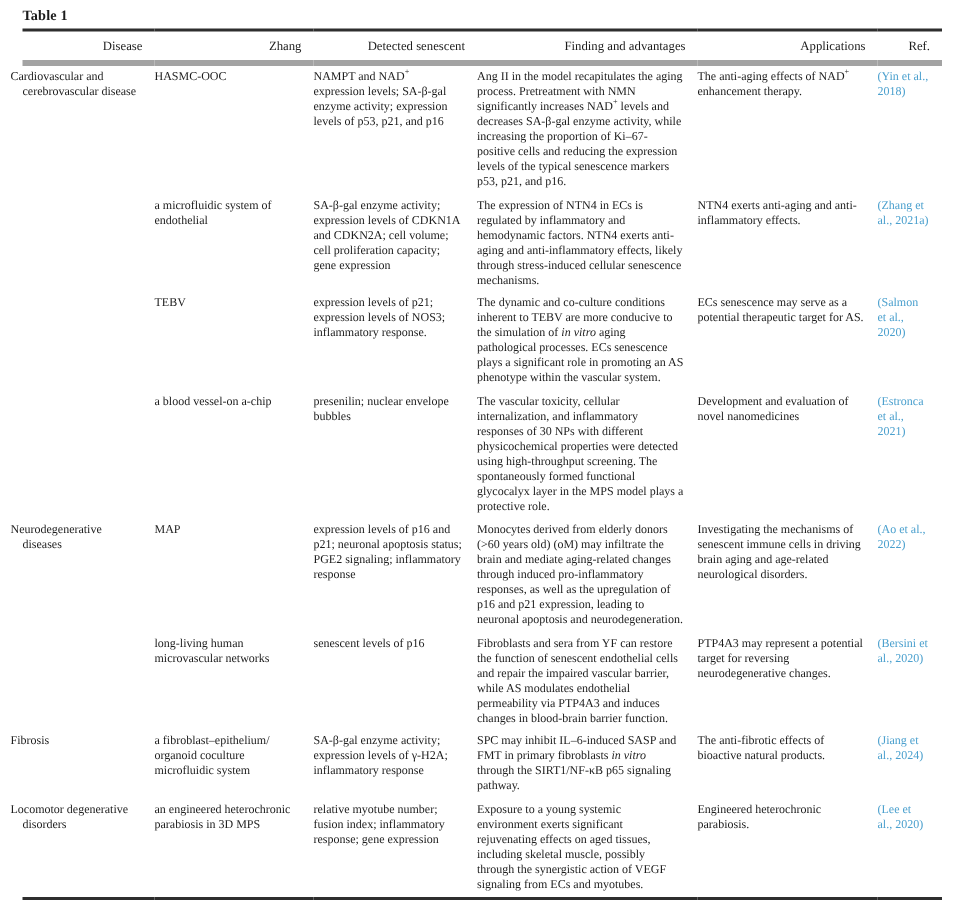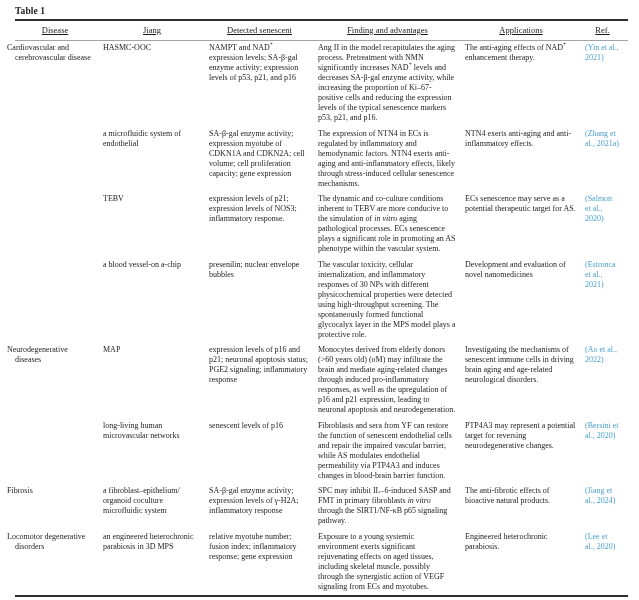--- a/index.html
+++ b/index.html
@@ -33,26 +33,25 @@
     margin-bottom: 7px;
   }
   table.mps-table {
     border-collapse: collapse;
     table-layout: fixed;
     width: 613px;
   }
   table.mps-table thead th {
     font-size: 8.5px;
     font-weight: normal;
-    text-align: center;
+    text-align: right;
     vertical-align: top;
     border-top: 2px solid #2e2e2e;
-    border-bottom: 1px solid #a3a3a3;
+    border-bottom: 4px solid #a3a3a3;
     padding: 4px 8px 5px 0;
-    text-decoration: underline;
   }
   table.mps-table tbody td {
     font-size: 8px;
     line-height: 1.25;
     vertical-align: top;
     text-align: left;
     padding: 2px 9px 3.5px 0;
     word-wrap: break-word;
   }
   table.mps-table {
@@ -85,41 +84,41 @@
       <col style="width:88px">
       <col style="width:106px">
       <col style="width:109px">
       <col style="width:147px">
       <col style="width:120px">
       <col style="width:43px">
     </colgroup>
     <thead>
       <tr id="header-row">
           <th>Disease</th>
-          <th>Jiang</th>
+          <th>Zhang</th>
           <th>Detected senescent</th>
           <th>Finding and advantages</th>
           <th>Applications</th>
           <th>Ref.</th>
         </tr>
     </thead>
     <tbody id="table-body">
   <tr>
     <td class="c-disease">Cardiovascular and cerebrovascular disease</td>
     <td class="c-device">HASMC-OOC</td>
     <td class="c-hallmarks">NAMPT and NAD<sup>+</sup> expression levels; SA-β-gal enzyme activity; expression levels of p53, p21, and p16</td>
     <td class="c-finding">Ang II in the model recapitulates the aging process. Pretreatment with NMN significantly increases NAD<sup>+</sup> levels and decreases SA-β-gal enzyme activity, while increasing the proportion of Ki–67-positive cells and reducing the expression levels of the typical senescence markers p53, p21, and p16.</td>
     <td class="c-applications">The anti-aging effects of NAD<sup>+</sup> enhancement therapy.</td>
-    <td class="c-ref"><a class="ref-link">(Yin et al., 2021)</a></td>
+    <td class="c-ref"><a class="ref-link">(Yin et al., 2018)</a></td>
   </tr>
 
   <tr>
     <td class="c-disease"></td>
     <td class="c-device">a microfluidic system of endothelial</td>
-    <td class="c-hallmarks">SA-β-gal enzyme activity; expression myotube of CDKN1A and CDKN2A; cell volume; cell proliferation capacity; gene expression</td>
+    <td class="c-hallmarks">SA-β-gal enzyme activity; expression levels of CDKN1A and CDKN2A; cell volume; cell proliferation capacity; gene expression</td>
     <td class="c-finding">The expression of NTN4 in ECs is regulated by inflammatory and hemodynamic factors. NTN4 exerts anti-aging and anti-inflammatory effects, likely through stress-induced cellular senescence mechanisms.</td>
     <td class="c-applications">NTN4 exerts anti-aging and anti-inflammatory effects.</td>
     <td class="c-ref"><a class="ref-link">(Zhang et al., 2021a)</a></td>
   </tr>
 
   <tr>
     <td class="c-disease"></td>
     <td class="c-device">TEBV</td>
     <td class="c-hallmarks">expression levels of p21; expression levels of NOS3; inflammatory response.</td>
     <td class="c-finding">The dynamic and co-culture conditions inherent to TEBV are more conducive to the simulation of <i>in vitro</i> aging pathological processes. ECs senescence plays a significant role in promoting an AS phenotype within the vascular system.</td>

